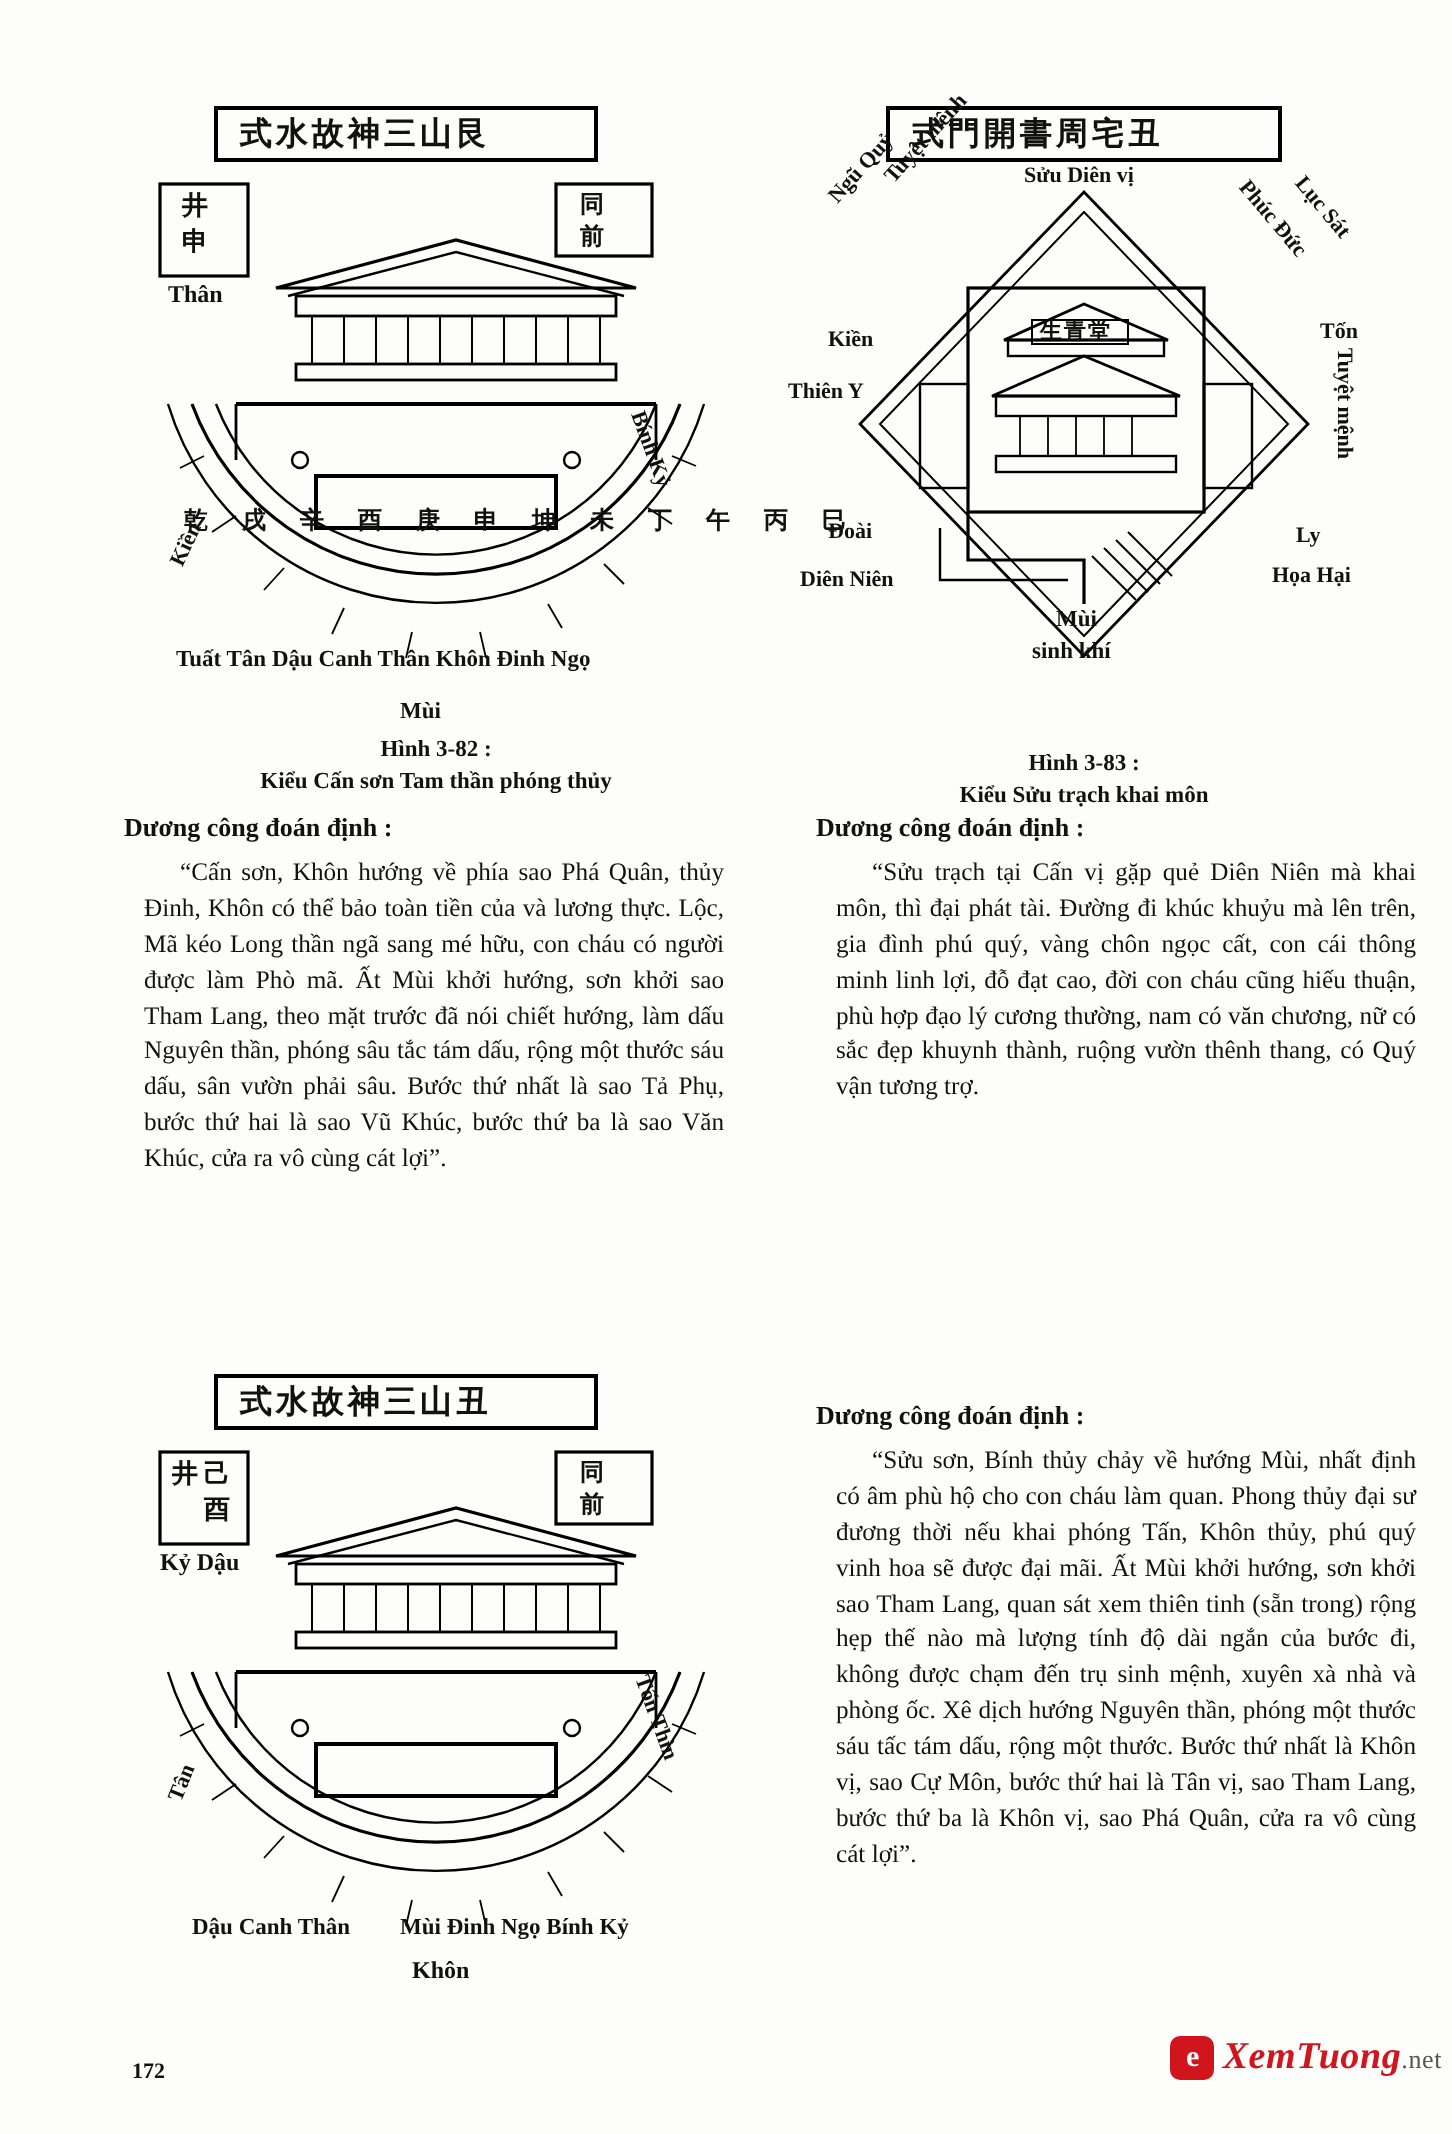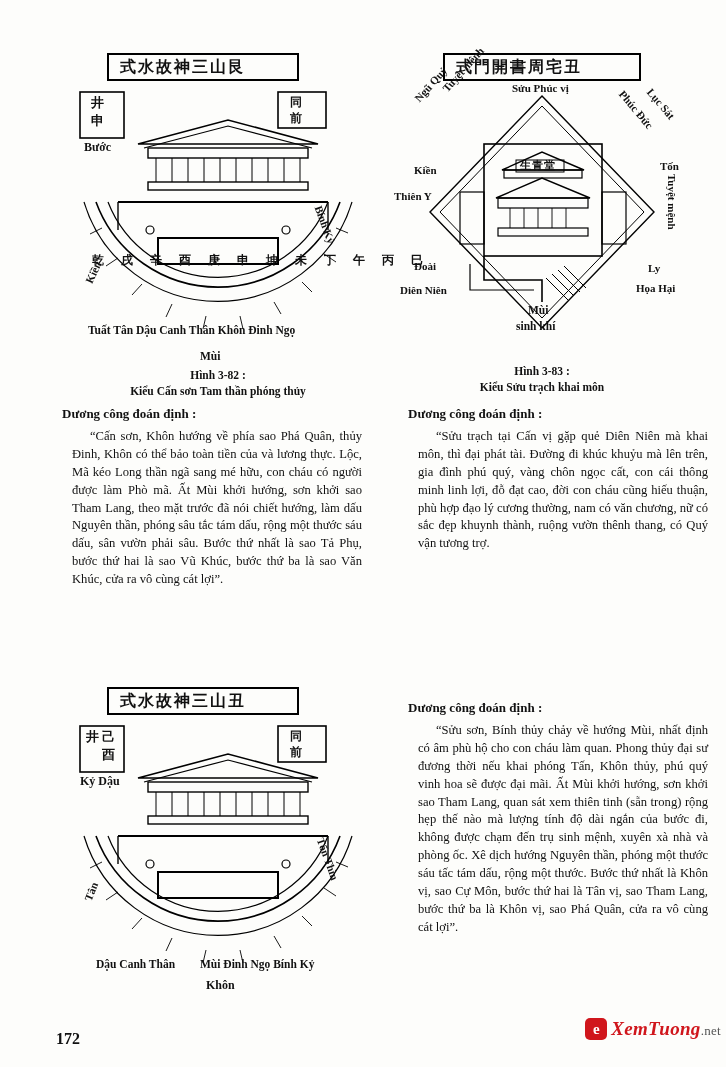--- a/index.html
+++ b/index.html
@@ -58,23 +58,23 @@
     line-height: 1.42;
     text-align: justify;
     text-indent: 18px;
     margin: 0 0 9px 10px;
   }
   .para:last-child { margin-bottom: 0; }
 
   
   .folio {
     position: absolute;
-    left: 56px;
+    left: 66px;
     top: 1030px;
-    font-size: 16px;
+    font-size: 11px;
     font-weight: bold;
   }
   
   .watermark {
     position: absolute;
     right: 30px;
     top: 1018px;
     display: flex;
     align-items: center;
     gap: 4px;
@@ -162,21 +162,21 @@
           <line x1="246" y1="202" x2="258" y2="210"></line>
           <line x1="258" y1="176" x2="270" y2="181"></line>
         </g>
 
         <circle cx="72" cy="178" r="4" fill="none" stroke="#000" stroke-width="1.2"></circle>
         <circle cx="208" cy="178" r="4" fill="none" stroke="#000" stroke-width="1.2"></circle>
       </svg>
       <div class="dlabel" style="left:42px; top:5px; font-size:16px; letter-spacing:2px;">式水故神三山艮</div>
       <div class="dlabel" style="left:13px; top:42px; font-size:13px;">井</div>
       <div class="dlabel" style="left:13px; top:60px; font-size:13px;">申</div>
-      <div class="dlabel" style="left:6px; top:88px; font-size:12px;">Bước</div>
+      <div class="dlabel" style="left:6px; top:88px; font-size:12px;">Thân</div>
       <div class="dlabel" style="left:212px; top:42px; font-size:12px;">同</div>
       <div class="dlabel" style="left:212px; top:58px; font-size:12px;">前</div>
       <div class="dlabel" style="left:5px; top:228px; font-size:11px; transform:rotate(-65deg); transform-origin:0 0;">Kiền</div>
       <div class="dlabel" style="left:246px; top:152px; font-size:11px; transform:rotate(70deg); transform-origin:0 0;">Bính Kỷ</div>
       <div class="dlabel" style="left:14px; top:200px; font-size:12px; letter-spacing:7px; width:250px;">乾 戌 辛 酉 庚 申 坤 未 丁 午 丙 巳</div>
       <div class="dlabel" style="left:10px; top:272px; font-size:11.5px;">Tuất Tân Dậu Canh Thân Khôn Đinh Ngọ</div>
     </div>
     <div class="fig-caption" style="margin-top:26px;">
       <span class="cap-line1">Hình 3-82 :</span>
       <span class="cap-line2">Kiểu Cấn sơn Tam thần phóng thủy</span>
@@ -219,36 +219,36 @@
           <line x1="160" y1="222" x2="182" y2="244"></line>
           <line x1="166" y1="218" x2="188" y2="240"></line>
           <line x1="172" y1="214" x2="194" y2="236"></line>
         </g>
 
         <rect x="124" y="108" width="48" height="12" fill="none" stroke="#000" stroke-width="1"></rect>
       </svg>
       <div class="dlabel" style="left:64px; top:5px; font-size:16px; letter-spacing:2px;">式門開書周宅丑</div>
       <div class="dlabel" style="left:20px; top:44px; font-size:11px; transform:rotate(-48deg); transform-origin:0 0;">Ngũ Quỷ</div>
       <div class="dlabel" style="left:48px; top:34px; font-size:11px; transform:rotate(-48deg); transform-origin:0 0;">Tuyệt mệnh</div>
-      <div class="dlabel" style="left:120px; top:30px; font-size:11px;">Sửu Phúc vị</div>
+      <div class="dlabel" style="left:120px; top:30px; font-size:11px;">Sửu Diên vị</div>
       <div class="dlabel" style="left:262px; top:34px; font-size:11px; transform:rotate(50deg); transform-origin:0 0;">Lục Sát</div>
       <div class="dlabel" style="left:234px; top:36px; font-size:11px; transform:rotate(50deg); transform-origin:0 0;">Phúc Đức</div>
       <div class="dlabel" style="left:2px; top:138px; font-size:11px;">Thiên Y</div>
       <div class="dlabel" style="left:22px; top:112px; font-size:11px;">Kiền</div>
       <div class="dlabel" style="left:22px; top:208px; font-size:11px;">Đoài</div>
       <div class="dlabel" style="left:8px; top:232px; font-size:11px;">Diên Niên</div>
       <div class="dlabel" style="left:268px; top:108px; font-size:11px;">Tốn</div>
       <div class="dlabel" style="left:286px; top:122px; font-size:11px; transform:rotate(90deg); transform-origin:0 0;">Tuyệt mệnh</div>
       <div class="dlabel" style="left:256px; top:210px; font-size:11px;">Ly</div>
       <div class="dlabel" style="left:244px; top:230px; font-size:11px;">Họa Hại</div>
       <div class="dlabel" style="left:136px; top:252px; font-size:11.5px;">Mùi</div>
       <div class="dlabel" style="left:124px; top:268px; font-size:11.5px;">sinh khí</div>
       <div class="dlabel" style="left:128px; top:106px; font-size:11px; letter-spacing:1px;">生青堂</div>
     </div>
-    <div class="fig-caption" style="margin-top:12px;">
+    <div class="fig-caption" style="margin-top:23px;">
       <span class="cap-line1">Hình 3-83 :</span>
       <span class="cap-line2">Kiểu Sửu trạch khai môn</span>
     </div>
   </div>
 
   <div class="col" style="left:62px; top:406px;">
     <p class="sec-head">Dương công đoán định :</p>
     <p class="para">“Cấn sơn, Khôn hướng về phía sao Phá Quân, thủy Đinh, Khôn có thể bảo toàn tiền của và lương thực. Lộc, Mã kéo Long thần ngã sang mé hữu, con cháu có người được làm Phò mã. Ất Mùi khởi hướng, sơn khởi sao Tham Lang, theo mặt trước đã nói chiết hướng, làm dấu Nguyên thần, phóng sâu tắc tám dấu, rộng một thước sáu dấu, sân vườn phải sâu. Bước thứ nhất là sao Tả Phụ, bước thứ hai là sao Vũ Khúc, bước thứ ba là sao Văn Khúc, cửa ra vô cùng cát lợi”.</p>
   </div>
 

